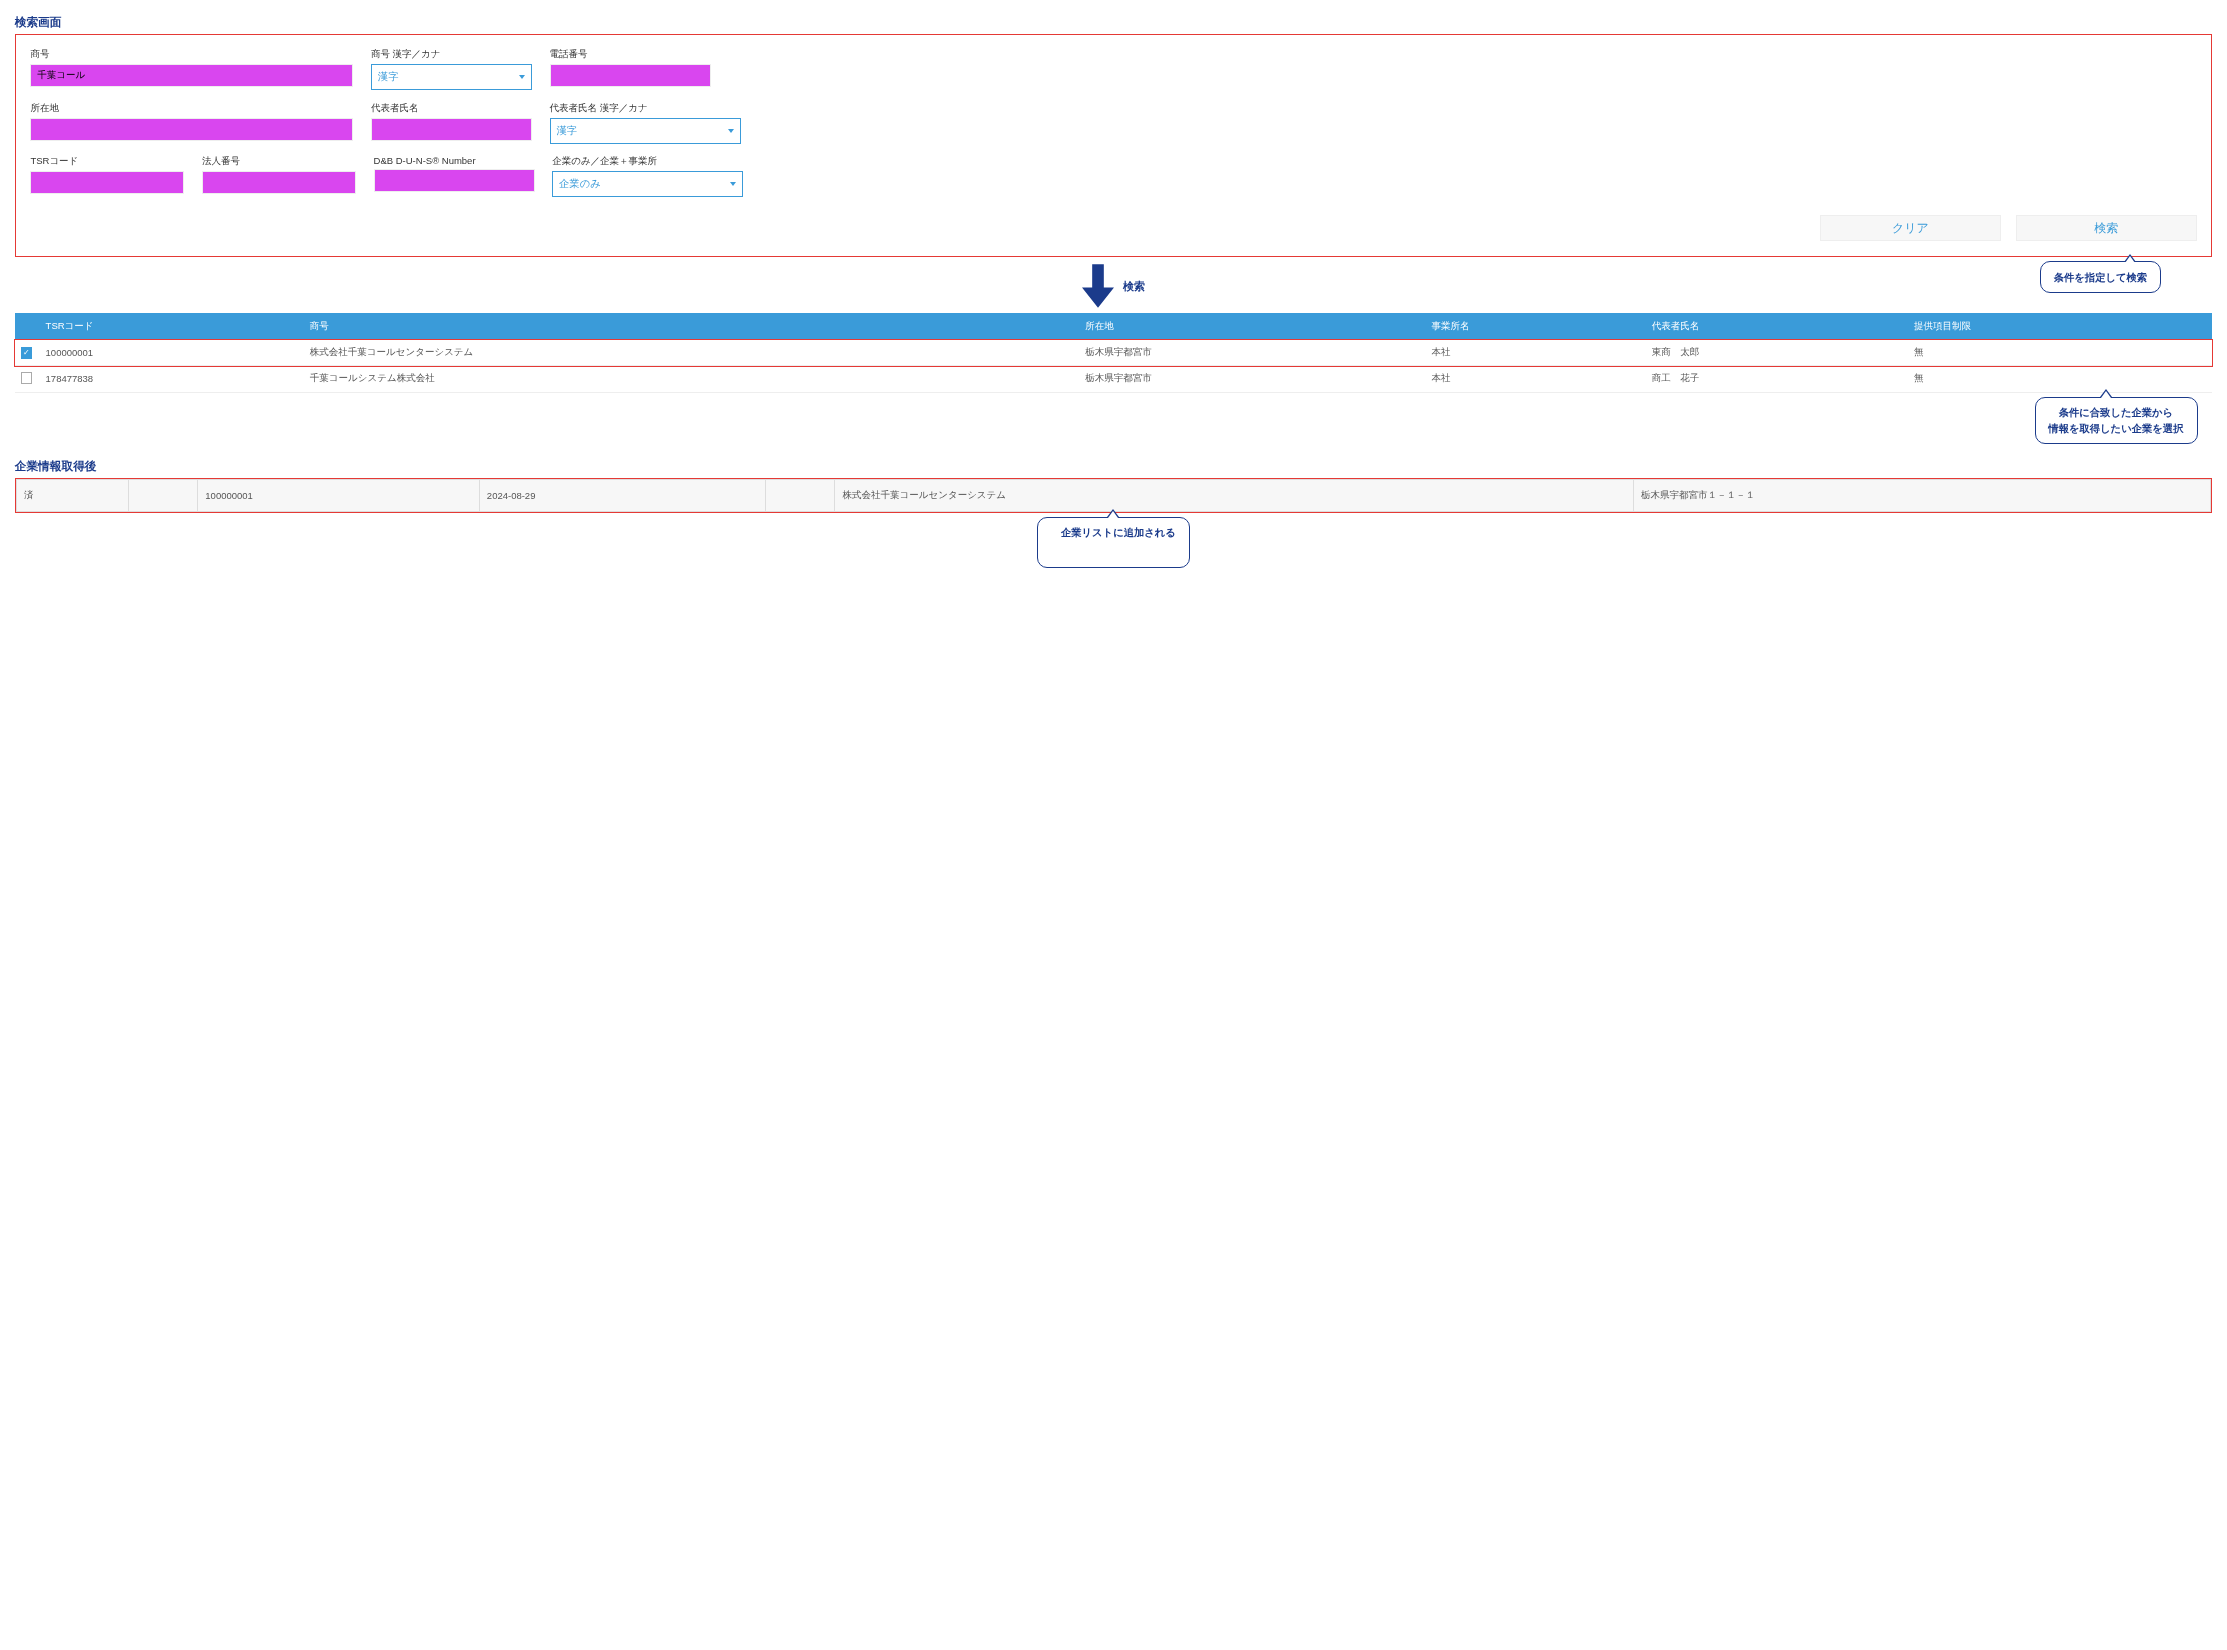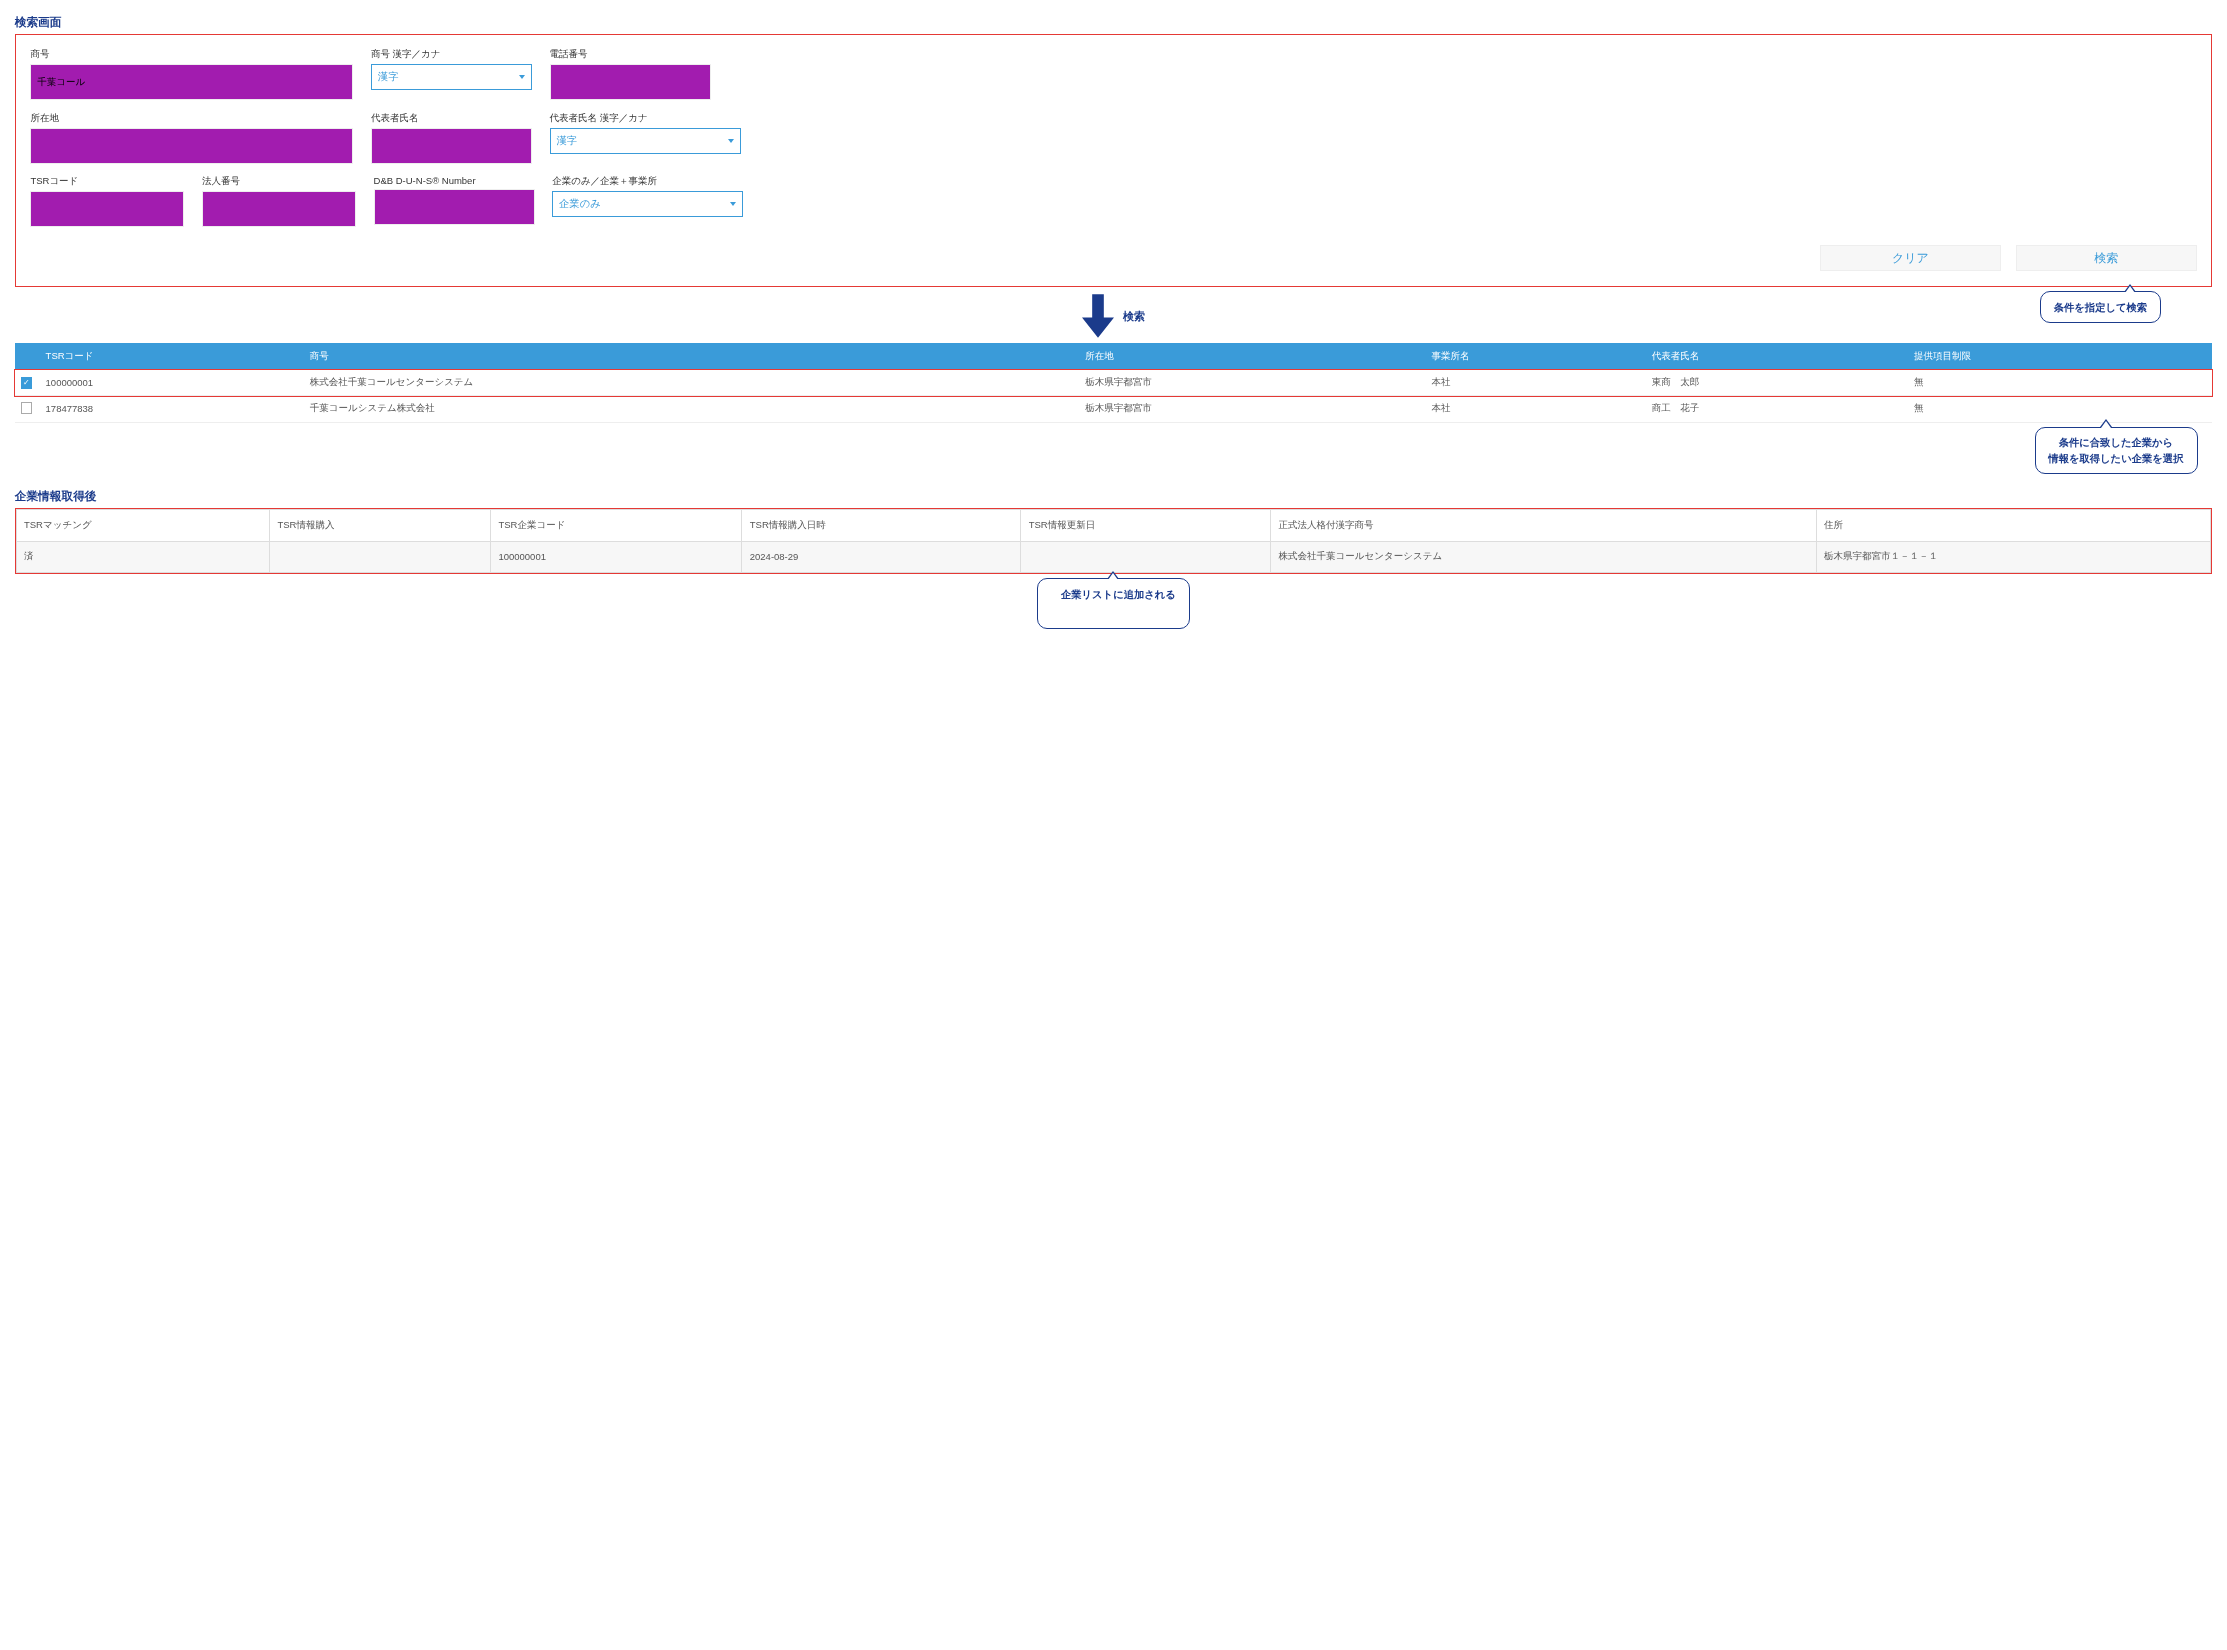--- a/index.html
+++ b/index.html
@@ -4,21 +4,21 @@
 <style>
 * { box-sizing: border-box; margin: 0; padding: 0; }
 body { font-family: "Hiragino Kaku Gothic ProN", "Meiryo", sans-serif; background: #fff; padding: 14.7px; color: #333; font-size: 10.3px; }
 
 .section-title { color: #1b3b8b; font-weight: bold; font-size: 11.7px; margin-bottom: 4.4px; }
 
 .search-panel { border: 1.5px solid #e53935; padding: 13.2px 14.7px 14.7px 14.7px; background: #fff; }
 .form-row { display: flex; gap: 17.6px; margin-bottom: 11.7px; flex-wrap: wrap; }
 .form-group { display: flex; flex-direction: column; gap: 2.9px; }
 .form-label { font-size: 9.5px; color: #333; }
-.text-input { height: 36px; background: #a21caf; border: 0.7px solid #eee; padding: 2.9px 5.9px; font-size: 9.5px; }
+.text-input { height: 23px; background: #d946ef; border: 0.7px solid #eee; padding: 2.9px 5.9px; font-size: 9.5px; }
 .select-input { height: 26px; border: 0.7px solid #3a9bd9; color: #3a9bd9; padding: 2.9px 5.9px; background: #fff; display: flex; align-items: center; justify-content: space-between; cursor: pointer; }
 .chev { width: 0; height: 0; border-left: 3.7px solid transparent; border-right: 3.7px solid transparent; border-top: 4.4px solid #3a9bd9; }
 
 .button-row { display: flex; justify-content: flex-end; gap: 14.7px; margin-top: 17.6px; }
 .btn { width: 181px; height: 26.4px; display: flex; align-items: center; justify-content: center; color: #3a9bd9; background: #f7f7f7; border: 0.7px solid #eee; cursor: pointer; font-size: 12px; }
 
 .arrow-block { display: flex; align-items: center; justify-content: center; gap: 8.8px; margin: 7.3px 0 4.4px 0; position: relative; }
 .arrow-svg { width: 32px; height: 44px; }
 .arrow-label { color: #1b3b8b; font-weight: bold; font-size: 11px; }
 
@@ -176,29 +176,20 @@
     <div>条件に合致した企業から</div>
     <div>情報を取得したい企業を選択</div>
   </div>
 </div>
 
 <div class="section-title">企業情報取得後</div>
 
 <div class="detail-panel">
   <table class="detail-table">
     <tbody>
-        <tr>
-      <th>TSRマッチング</th>
-      <th>TSR情報購入</th>
-      <th>TSR企業コード</th>
-      <th>TSR情報購入日時</th>
-      <th>TSR情報更新日</th>
-      <th>正式法人格付漢字商号</th>
-      <th>住所</th>
-    </tr>
     <tr>
       <td>済</td>
       <td></td>
       <td>100000001</td>
       <td>2024-08-29</td>
       <td></td>
       <td>株式会社千葉コールセンターシステム</td>
       <td>栃木県宇都宮市１－１－１</td>
     </tr>
   </tbody>

